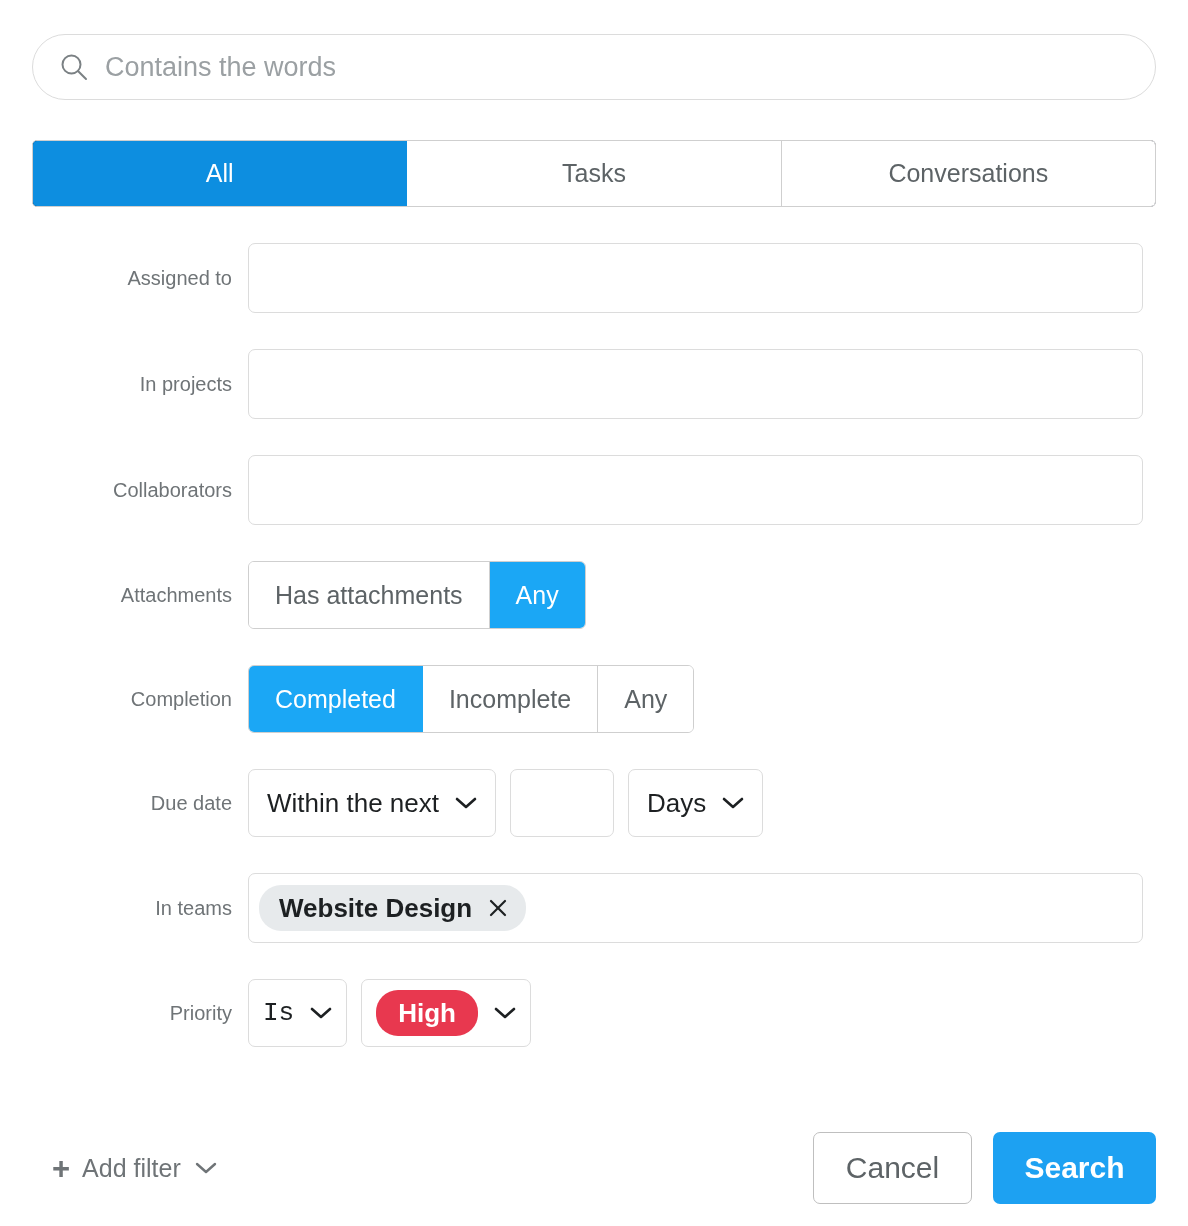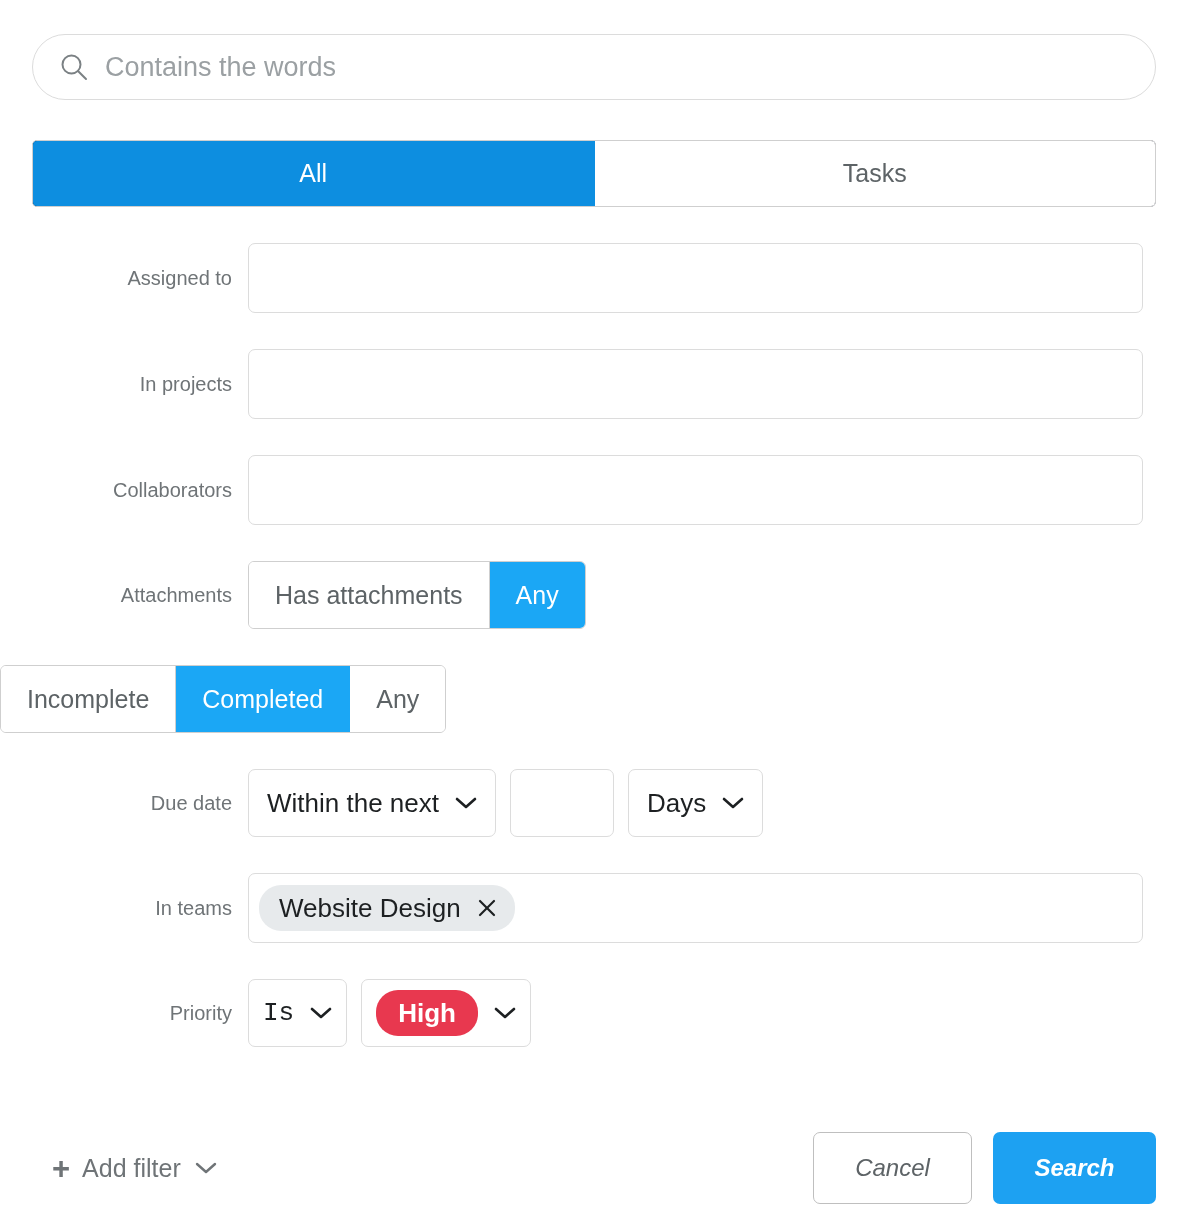--- a/index.html
+++ b/index.html
@@ -105,21 +105,21 @@
     height: 68px; width: 104px;
     border: 1px solid #dcdcdc; border-radius: 7px; background: #fff;
     font-family: "Liberation Sans", sans-serif; font-size: 26px; color: #1d2022;
     padding: 0 12px; outline: none; margin: 0 14px;
   }
 
   
   .chip-field {
     width: 895px; height: 70px;
     border: 1px solid #dcdcdc; border-radius: 7px; background: #fff;
-    display: flex; align-items: center; padding: 8px 10px;
+    display: flex; align-items: center; padding: 8px 10px; font-weight: bold;
   }
   .chip {
     display: inline-flex; align-items: center;
     background: #e7eaec; border-radius: 22px;
     height: 46px; padding: 0 16px 0 20px;
     font-size: 26px; color: #1d2022; white-space: nowrap;
   }
   .chip-remove {
     margin-left: 14px; cursor: pointer; display: inline-flex;
     align-items: center; justify-content: center;
@@ -140,23 +140,23 @@
     display: flex; align-items: center;
   }
   .add-filter {
     margin-left: 52px; display: inline-flex; align-items: center;
     font-size: 25px; color: #6f7477; cursor: pointer; user-select: none;
   }
   .plus-icon { font-size: 31px; line-height: 1; margin-right: 12px; font-weight: 700; color:#6f7477; }
   .add-filter .caret { margin-left: 14px; }
   .footer-spacer { flex: 1 1 auto; }
   .btn {
-    height: 72px; border-radius: 7px; font-size: 24px;
+    height: 72px; border-radius: 7px; font-size: 30px;
     display: inline-flex; align-items: center; justify-content: center;
-    cursor: pointer; user-select: none; font-family: "Liberation Sans", sans-serif; font-style: italic;
+    cursor: pointer; user-select: none; font-family: "Liberation Sans", sans-serif;
   }
   .btn-cancel {
     width: 159px; border: 1px solid #bfbfbf; background: #fff; color: #5d6366;
     margin-right: 21px;
   }
   .btn-search {
     width: 163px; border: 0; background: #1da1f2; color: #fff;
     font-weight: 700; margin-right: 32px;
   }
 </style>
@@ -171,20 +171,21 @@
         <circle cx="12.5" cy="12.5" r="9" fill="none" stroke="#7b8184" stroke-width="2"></circle>
         <line x1="19.2" y1="19.2" x2="27" y2="27" stroke="#7b8184" stroke-width="2" stroke-linecap="round"></line>
       </svg>
     </span>
     <input class="search-input" type="text" placeholder="Contains the words" style="">
   </div>
 
   <div class="tabs">
     <div class="tab active">All</div>
     <div class="tab">Tasks</div>
+    <div class="tab">Conversations</div>
   </div>
 
   <div class="form">
 
     <div class="row">
       <div class="row-label">Assigned to</div>
       <div class="row-control">
         <input class="text-input" type="text" placeholder="" style="">
       </div>
     </div>
@@ -211,24 +212,25 @@
       <div class="row-control">
         <div class="segmented">
           <div class="seg">Has attachments</div>
           <div class="seg selected">Any</div>
         </div>
       </div>
     </div>
     <div class="gap-sm"></div>
 
     <div class="row">
+      <div class="row-label">Completion</div>
       <div class="row-control">
         <div class="segmented">
+          <div class="seg selected">Completed</div>
           <div class="seg">Incomplete</div>
-          <div class="seg selected">Completed</div>
           <div class="seg">Any</div>
         </div>
       </div>
     </div>
     <div class="gap-sm"></div>
 
     <div class="row">
       <div class="row-label">Due date</div>
       <div class="row-control">
         <div class="select">

